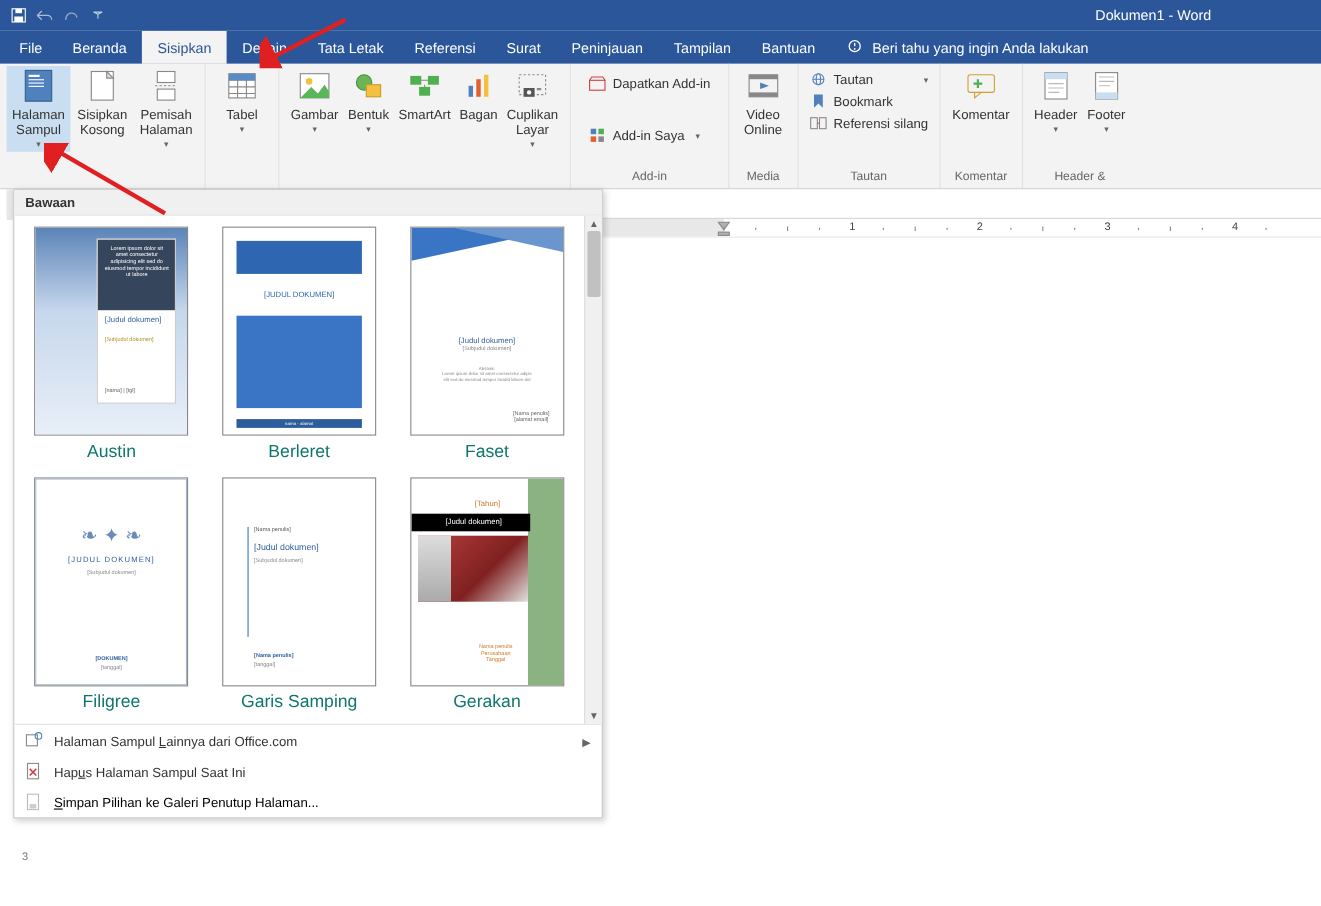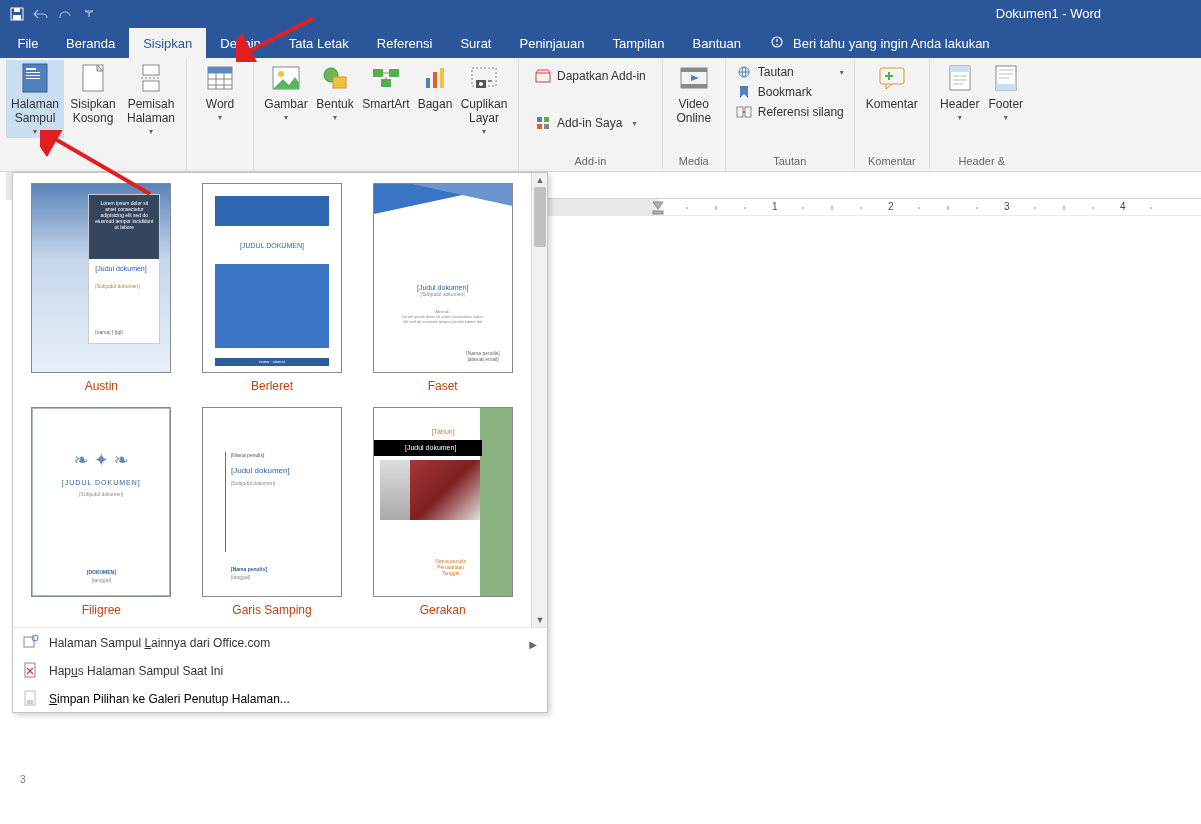--- a/index.html
+++ b/index.html
@@ -33,21 +33,21 @@
   .vitem { display: flex; align-items: center; gap: 6px; font-size: 12px; color: #333; cursor: pointer; padding: 0 4px; }
   .vitem .ico-sm { width: 16px; height: 16px; display: flex; align-items: center; justify-content: center; }
 
   
   .gallery-pop { position: absolute; left: 12px; top: 172px; width: 536px; background: #fff; border: 1px solid #c6c6c6; box-shadow: 2px 2px 6px rgba(0,0,0,.2); z-index: 100; }
   .gallery-head { background: #f0f0f0; padding: 4px 10px; font-size: 12px; color: #333; font-weight: 600; border-bottom: 1px solid #e4e4e4; }
   .gallery-body { position: relative; display: flex; }
   .gallery-scroll { flex: 1; padding: 10px 14px; display: grid; grid-template-columns: repeat(3, 1fr); gap: 14px 22px; }
   .tpl { text-align: center; cursor: pointer; }
   .tpl .thumb { width: 140px; height: 190px; border: 1px solid #888; background: #fff; margin: 0 auto 6px; position: relative; overflow: hidden; }
-  .tpl .cap { font-size: 12px; color: #c2410c; }
+  .tpl .cap { font-size: 16px; color: #0f766e; }
   .sbar { width: 16px; background: #f0f0f0; border-left: 1px solid #ddd; position: relative; }
   .sbar .th { position: absolute; top: 14px; left: 2px; width: 12px; height: 60px; background: #c1c1c1; border-radius: 2px; }
   .sbar .ar { position: absolute; left: 0; width: 16px; height: 14px; display:flex; align-items:center; justify-content:center; font-size:9px; color:#666;}
   .gallery-foot { border-top: 1px solid #e4e4e4; }
   .foot-item { display: flex; align-items: flex-end; gap: 10px; padding: 6px 10px; font-size: 12px; color: #333; cursor: pointer; }
   .foot-item.disabled { color: #000000; }
   .foot-item .ico-sm { width: 16px; height: 16px; }
   .foot-item .arrow { margin-left: auto; font-size: 10px; color:#666; }
   .underline-char { text-decoration: underline; }
 
@@ -205,21 +205,21 @@
   <div class="rgroup">
     <div class="rgroup-items">
       <div class="big-btn" style="width:54px">
         <div class="ico">
           <svg width="28" height="26" viewBox="0 0 28 26">
               <rect x="2" y="2" width="24" height="22" fill="#fff" stroke="#888"></rect>
               <path d="M2 8 H26 M2 14 H26 M2 20 H26 M10 2 V24 M18 2 V24" stroke="#888"></path>
               <rect x="2" y="2" width="24" height="6" fill="#5b8bc4" stroke="none"></rect>
             </svg>
         </div>
-        <span>Word</span>
+        <span>Tabel</span>
         <span class="caret-down">▾</span>
       </div>
     </div>
   </div>
 
   <div class="rgroup">
     <div class="rgroup-items">
       <div class="big-btn" style="width:52px">
         <div class="ico">
           <svg width="30" height="26" viewBox="0 0 30 26">
@@ -434,20 +434,21 @@
     <line x1="493" y1="5" x2="493" y2="7"></line>
   </g>
     </svg>
 </div>
 
 <div class="vruler">
     <div class="gr"></div>
   </div>
 
 <div class="gallery-pop">
+  <div class="gallery-head">Bawaan</div>
   <div class="gallery-body">
     <div class="gallery-scroll">
 
       <div class="tpl">
         <div class="thumb">
           <div class="austin-gr">
             <div class="austin-card">
               <div class="austin-dark">Lorem ipsum dolor sit amet consectetur adipisicing elit sed do eiusmod tempor incididunt ut labore</div>
               <div class="austin-title">[Judul dokumen]</div>
               <div class="austin-sub">[Subjudul dokumen]</div>

